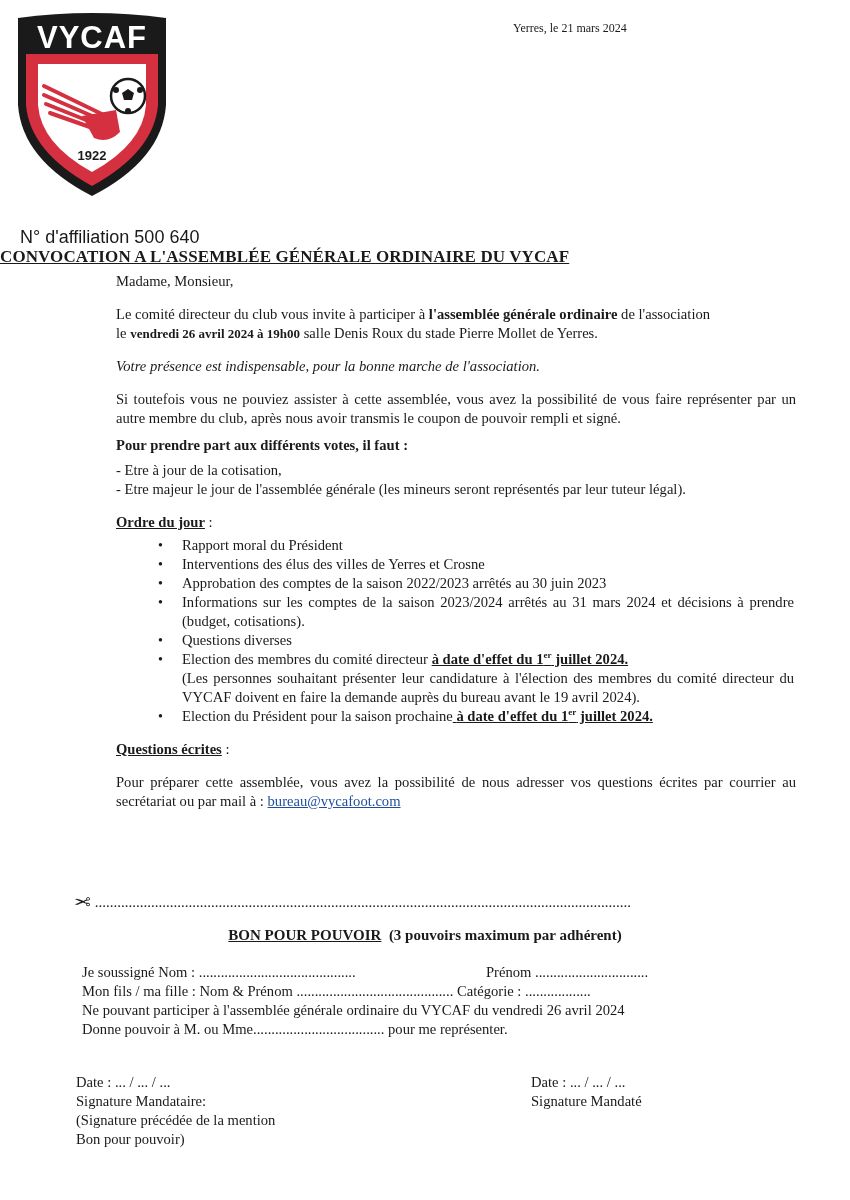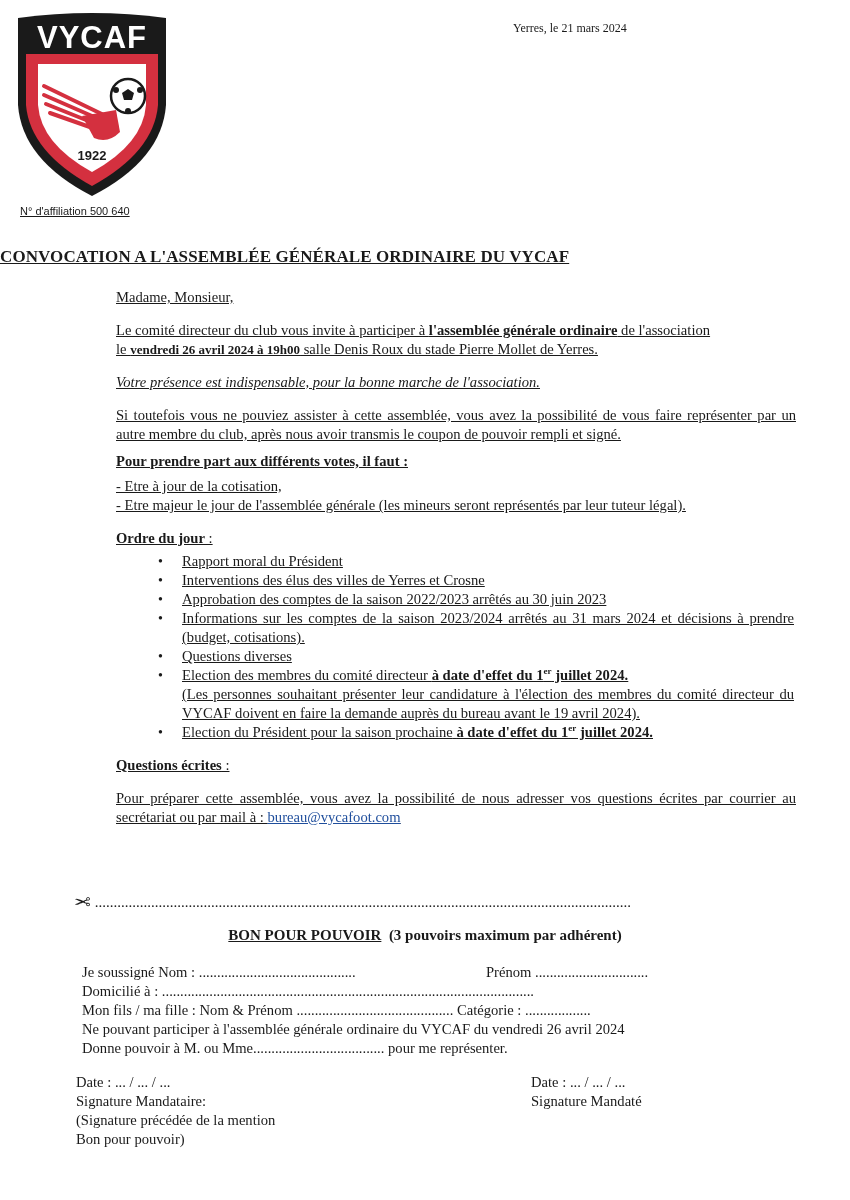--- a/index.html
+++ b/index.html
@@ -1,24 +1,24 @@
 <!DOCTYPE html>
 <html><head>
 <meta charset="utf-8">
 <style>
   html, body { margin: 0; padding: 0; background: #ffffff; }
   body { width: 850px; height: 1200px; position: relative; overflow: hidden;
          font-family: "Liberation Serif", serif; color: #1a1a1a; font-size: 15px; }
   .abs { position: absolute; }
   .logo { left: 12px; top: 10px; width: 160px; height: 190px; }
-  .affil { left: 20px; top: 205px; font-family: "Liberation Sans", sans-serif; font-size: 11px; text-decoration: underline; }
+  .affil { left: 20px; top: 227px; font-family: "Liberation Sans", sans-serif; font-size: 18px; }
   .dateline { left: 513px; top: 21px; font-size: 12px; }
   .title { left: 0; width: 850px; top: 247px; font-weight: bold;
            font-size: 17px; text-decoration: underline; letter-spacing: 0.1px; }
-  .body { left: 116px; width: 680px; top: 288px; font-size: 14.6px; line-height: 19px; text-decoration: underline; }
+  .body { left: 116px; width: 680px; top: 272px; font-size: 14.6px; line-height: 19px; }
   .body p { margin: 0; }
   .sp { height: 14px; }
   .jf { text-align: justify; }
   .it { font-style: italic; }
   .b { font-weight: bold; }
   .big { font-size: 13px; }
   .u { text-decoration: underline; }
   ul.agenda { margin: 4px 2px 0 0; padding-left: 66px; list-style: none; }
   ul.agenda li { position: relative; line-height: 19px; }
   ul.agenda li::before { content: "\2022"; position: absolute; left: -24px; font-size: 14px; }
@@ -105,21 +105,20 @@
 </div>
 
 <div class="abs bon">
   <span class="b u">BON POUR POUVOIR</span>&nbsp;&nbsp;<span class="b">(3 pouvoirs maximum par adhérent)</span>
 </div>
 
 <div class="abs form">
   <div class="row">
     <span style="display:inline-block;width:404px">Je soussigné Nom : ...........................................</span><span>Prénom ...............................</span>
   </div>
-  <div class="row">Domicilié à : ......................................................................................................</div>
   <div class="row">
     <span>Mon fils / ma fille : Nom &amp; Prénom ...........................................</span> <span>Catégorie : ..................</span>
   </div>
   <div class="row">Ne pouvant participer à  l'assemblée générale ordinaire du VYCAF du vendredi 26 avril 2024</div>
   <div class="row">Donne pouvoir à M. ou Mme.................................... pour me représenter.</div>
 </div>
 
 <div class="abs sigL">
   <div>Date : ... / ... / ...</div>
   <div>Signature Mandataire:</div>

